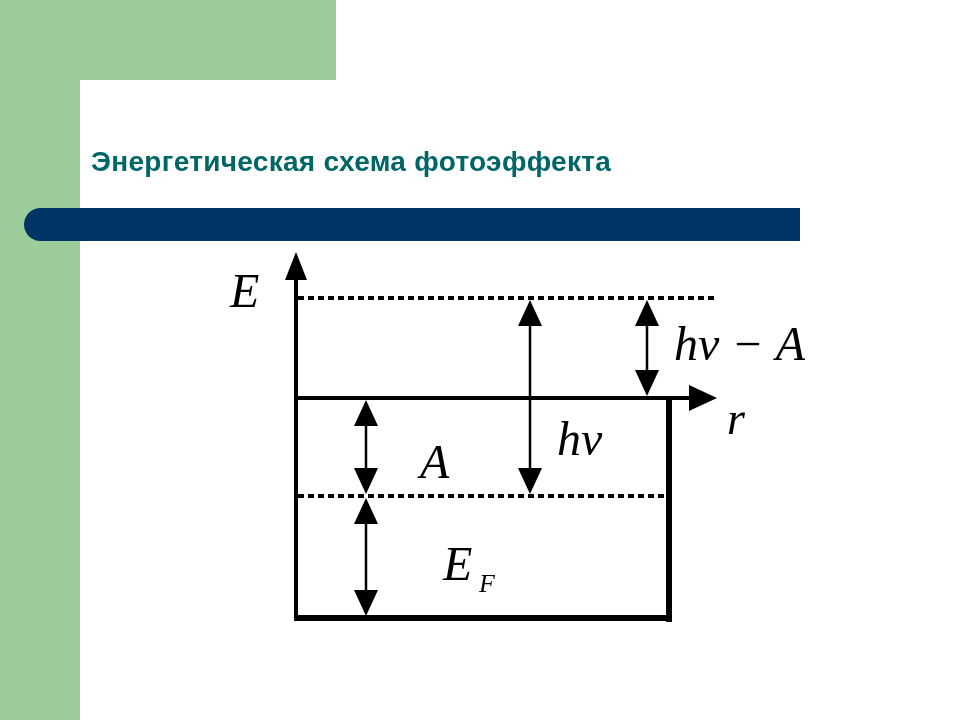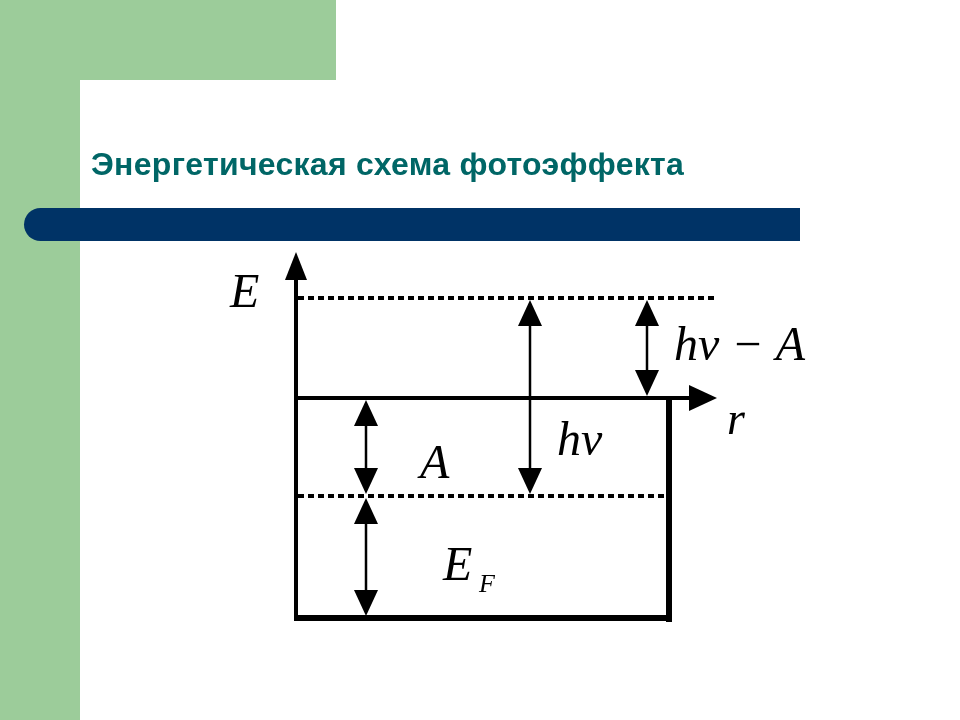--- a/index.html
+++ b/index.html
@@ -1,20 +1,20 @@
 <!DOCTYPE html>
 <html><head>
 <meta charset="utf-8">
 <style>
   html, body { margin:0; padding:0; }
   body { width:960px; height:720px; position:relative; overflow:hidden; background:#ffffff; font-family:"Liberation Sans", sans-serif; }
   .green-top { position:absolute; left:0; top:0; width:336px; height:80px; background:#9ccc9a; }
   .green-left { position:absolute; left:0; top:0; width:80px; height:720px; background:#9ccc9a; }
   .white-card { position:absolute; left:80px; top:80px; width:880px; height:640px; background:#ffffff; border-top-left-radius:28px; }
-  .title { position:absolute; left:91px; top:146px; font-size:32px; font-weight:bold; color:#006666; white-space:nowrap; letter-spacing:0.3px; }
+  .title { position:absolute; left:91px; top:146px; font-size:28px; font-weight:bold; color:#006666; white-space:nowrap; letter-spacing:0.3px; }
   .bar { position:absolute; left:24px; top:208px; width:776px; height:33px; background:#003366; border-top-left-radius:17px; border-bottom-left-radius:17px; }
   svg.diagram { position:absolute; left:0; top:0; }
   .math { font-family:"Liberation Serif", serif; font-style:italic; fill:#000; }
 </style>
 </head>
 <body>
 
 <div class="green-top"></div>
 <div class="green-left"></div>
 <div class="white-card"></div>

